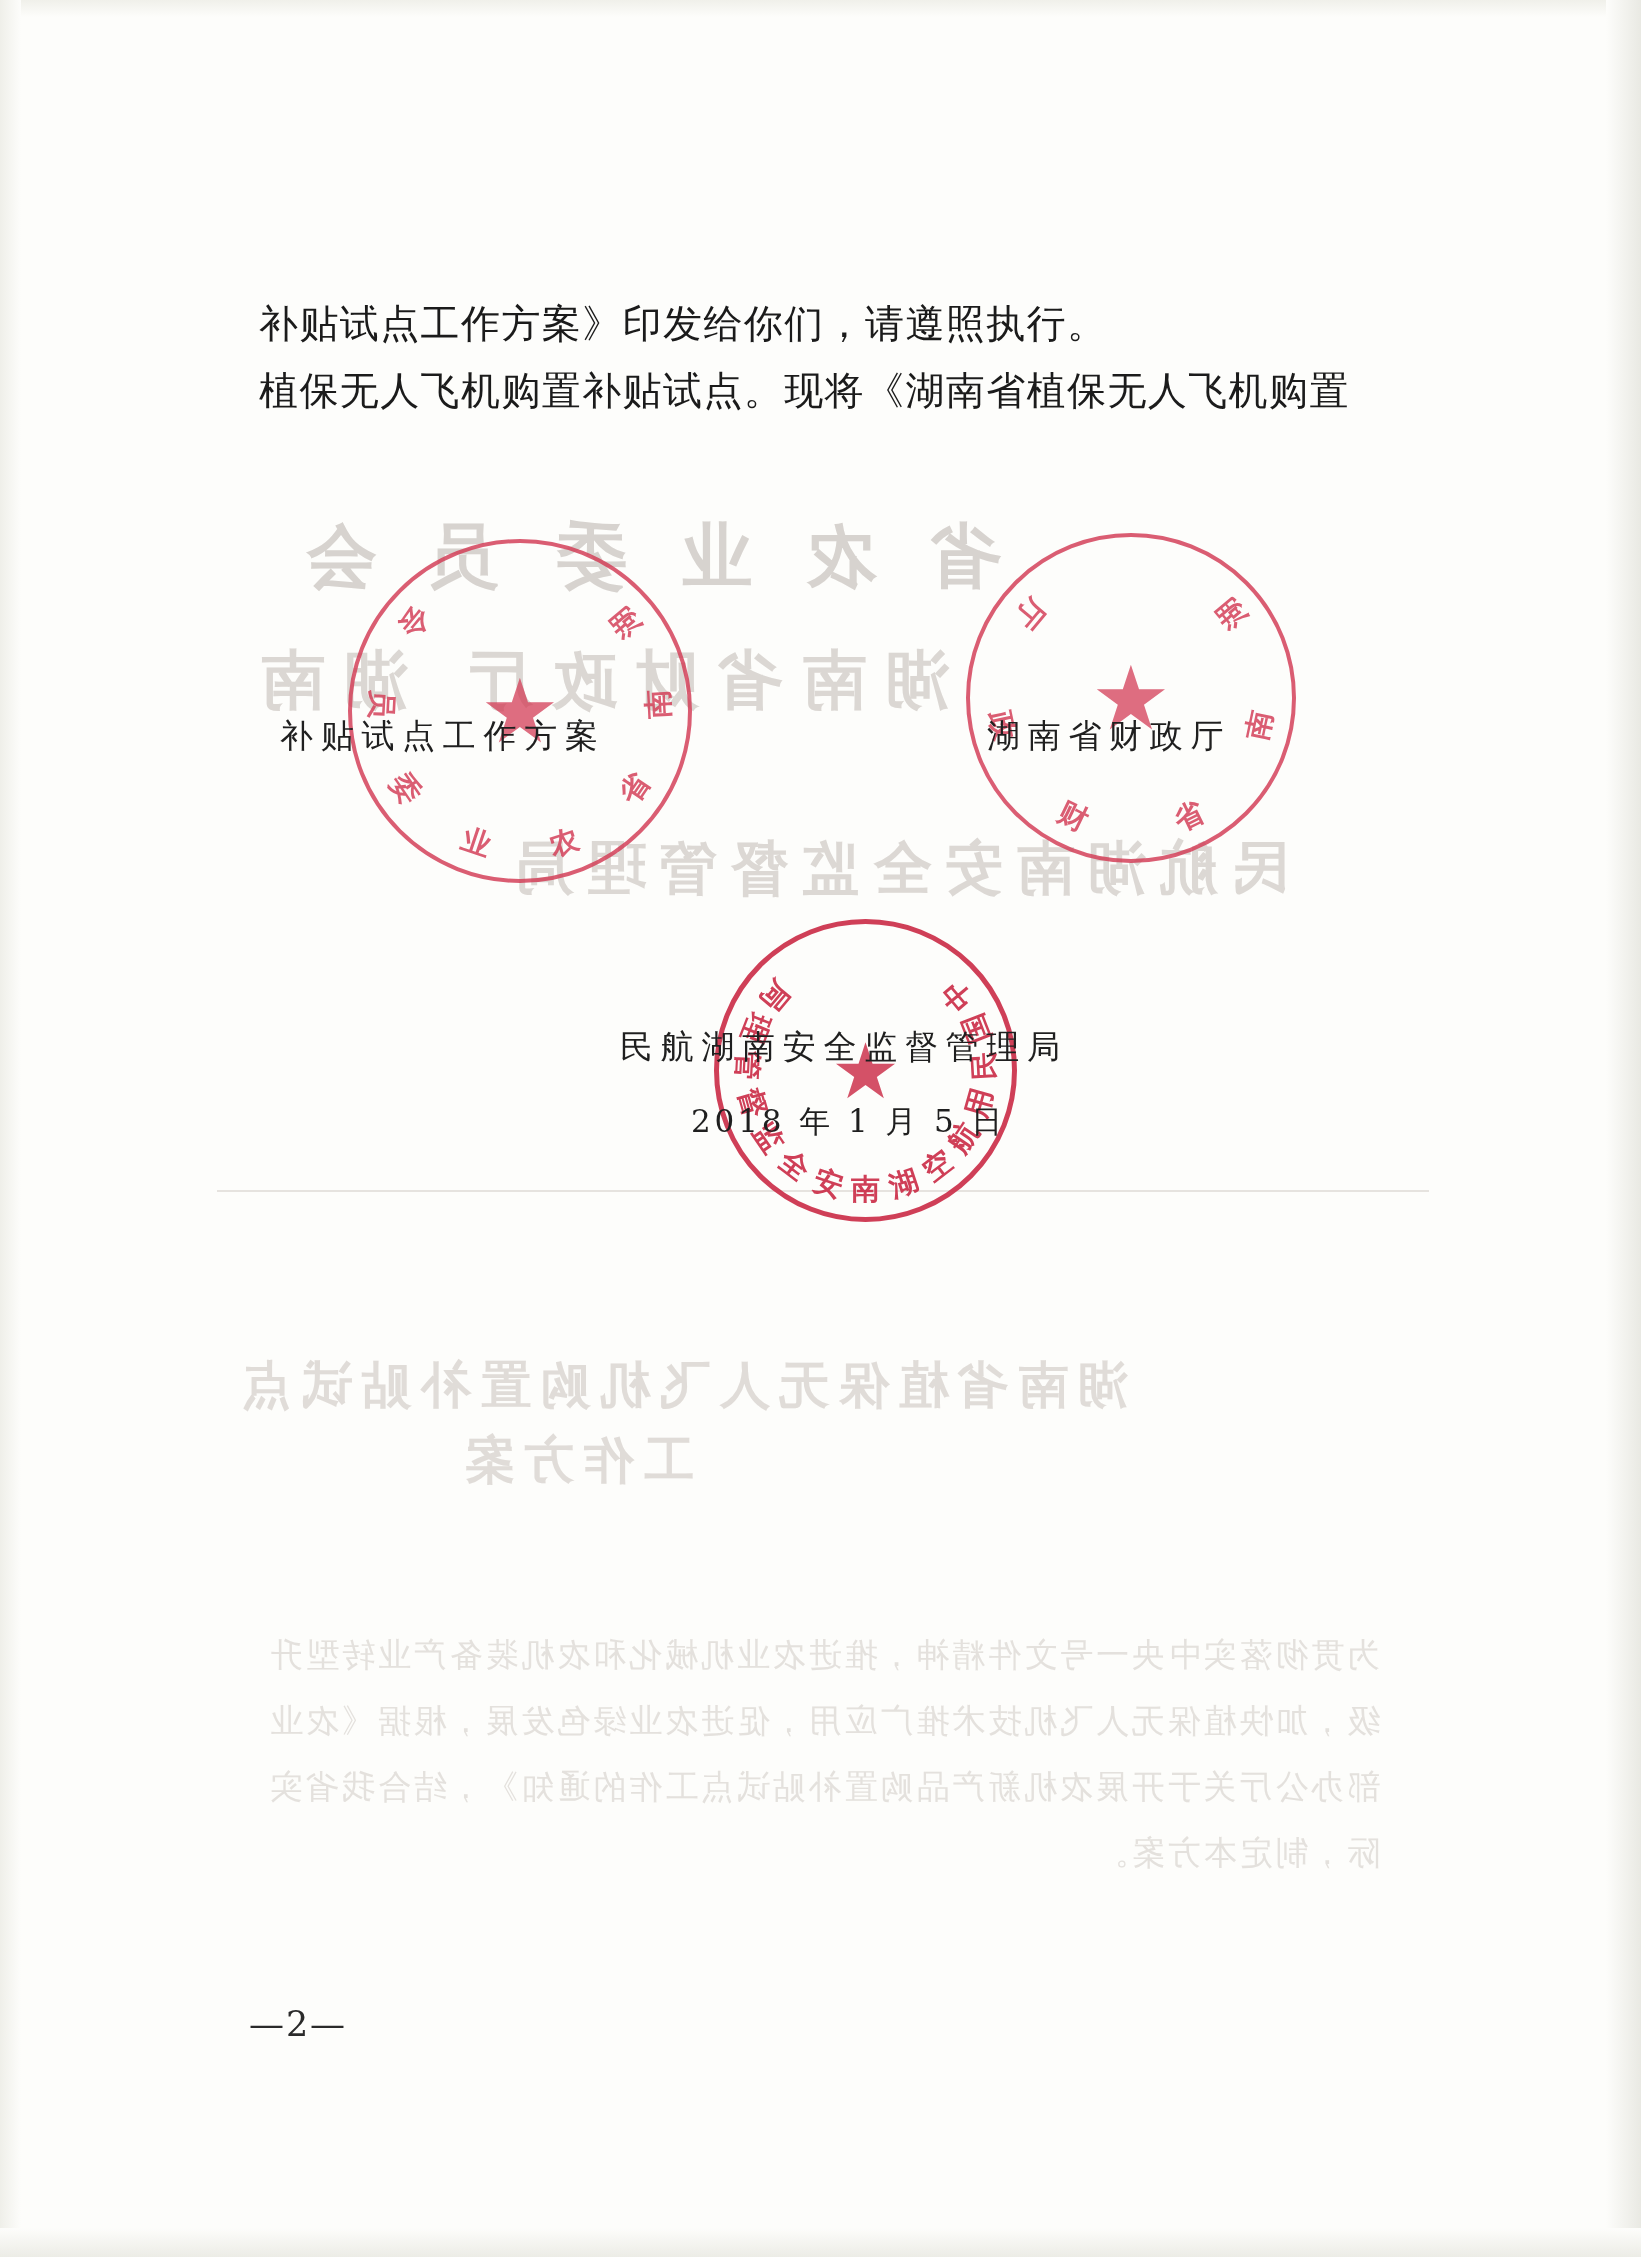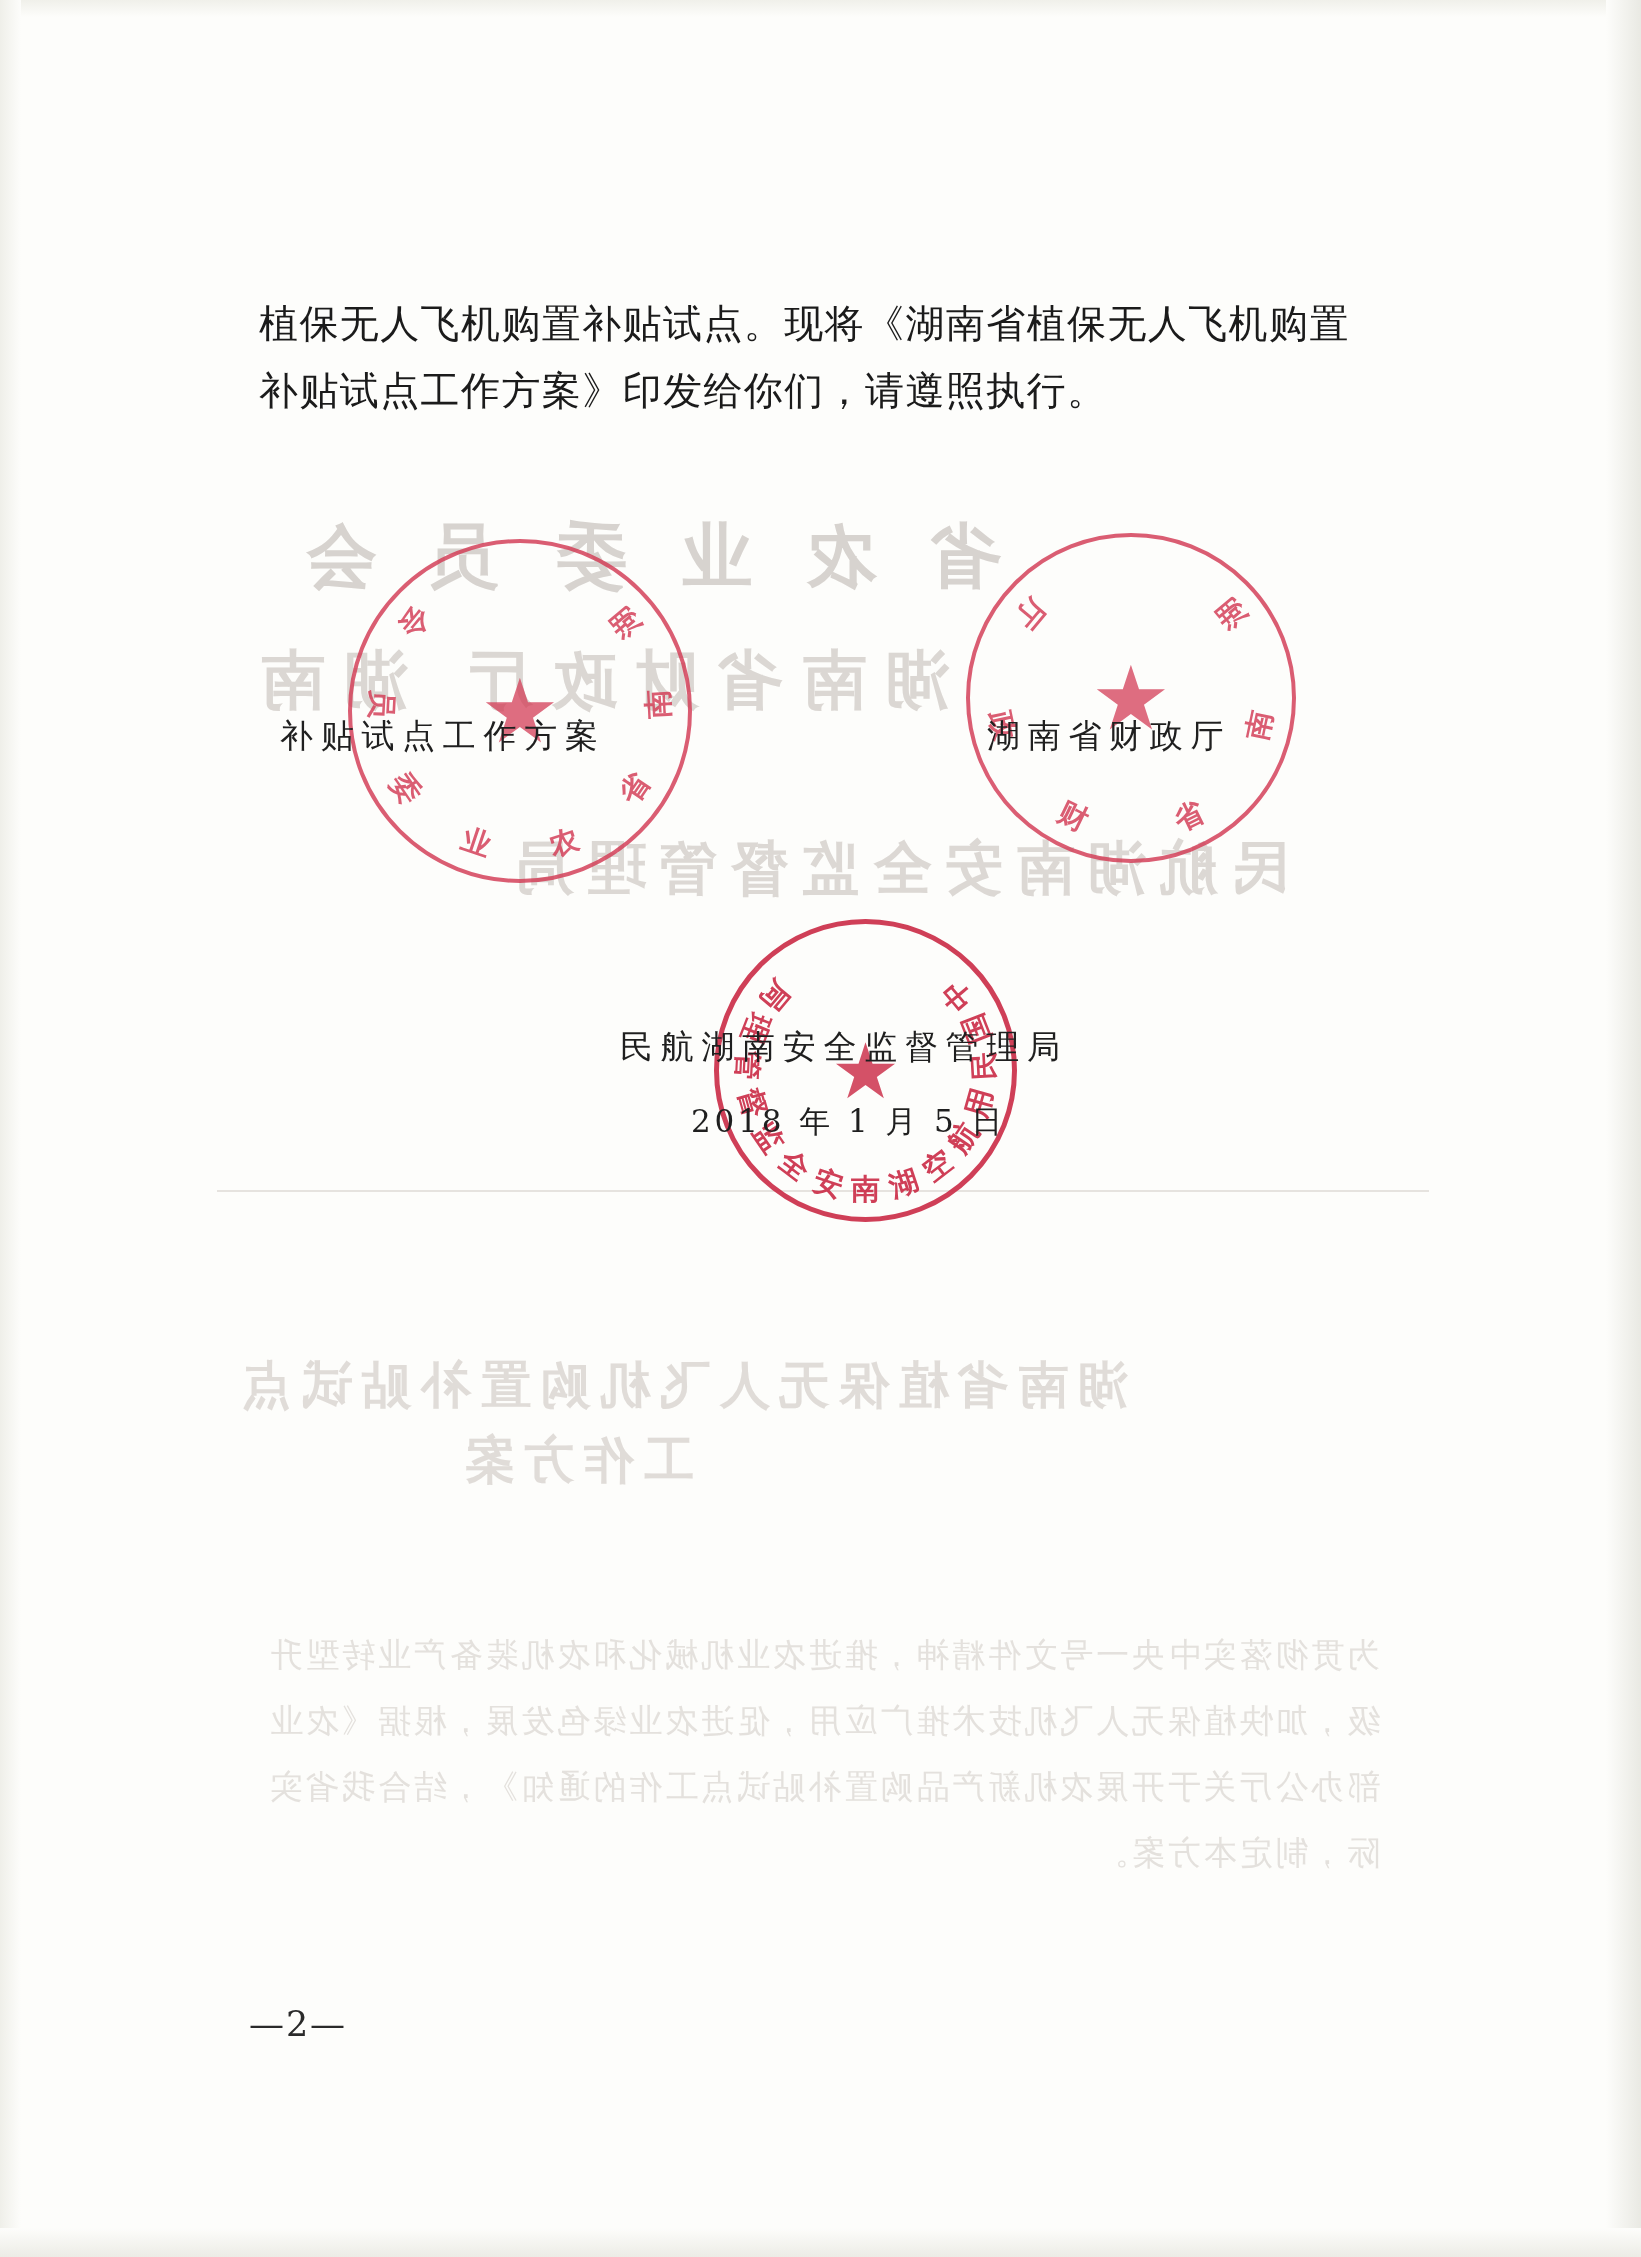--- a/index.html
+++ b/index.html
@@ -249,22 +249,22 @@
 
   <div class="ghost" id="ghost-title-1">省 农 业 委 员 会</div>
   <div class="ghost" id="ghost-title-2">湖南省财政厅 湖南</div>
   <div class="ghost" id="ghost-title-3">民航湖南安全监督管理局</div>
   <div class="ghost-rule"></div>
   <div class="ghost" id="ghost-title-4">湖南省植保无人飞机购置补贴试点</div>
   <div class="ghost" id="ghost-title-5">工作方案</div>
   <div class="ghost-para">为贯彻落实中央一号文件精神，推进农业机械化和农机装备产业转型升级，加快植保无人飞机技术推广应用，促进农业绿色发展，根据《农业部办公厅关于开展农机新产品购置补贴试点工作的通知》，结合我省实际，制定本方案。</div>
 
   <div class="body-text">
+    <p>补贴试点工作方案》印发给你们，请遵照执行。</p>
     <p>植保无人飞机购置补贴试点。现将《湖南省植保无人飞机购置</p>
-    <p>补贴试点工作方案》印发给你们，请遵照执行。</p>
   </div>
 
   <div class="seal" id="seal-agri">
     <div class="seal-ring-text">
         <span style="transform: translate(-50%, -50%) translate(106px, -89px) rotate(230deg); color: rgb(211, 59, 85);">湖</span>
         <span style="transform: translate(-50%, -50%) translate(139px, -7px) rotate(267.1deg); color: rgb(211, 59, 85);">南</span>
         <span style="transform: translate(-50%, -50%) translate(115px, 78px) rotate(304.3deg); color: rgb(211, 59, 85);">省</span>
         <span style="transform: translate(-50%, -50%) translate(44px, 132px) rotate(341.4deg); color: rgb(211, 59, 85);">农</span>
         <span style="transform: translate(-50%, -50%) translate(-44px, 132px) rotate(378.6deg); color: rgb(211, 59, 85);">业</span>
         <span style="transform: translate(-50%, -50%) translate(-115px, 78px) rotate(415.7deg); color: rgb(211, 59, 85);">委</span>

